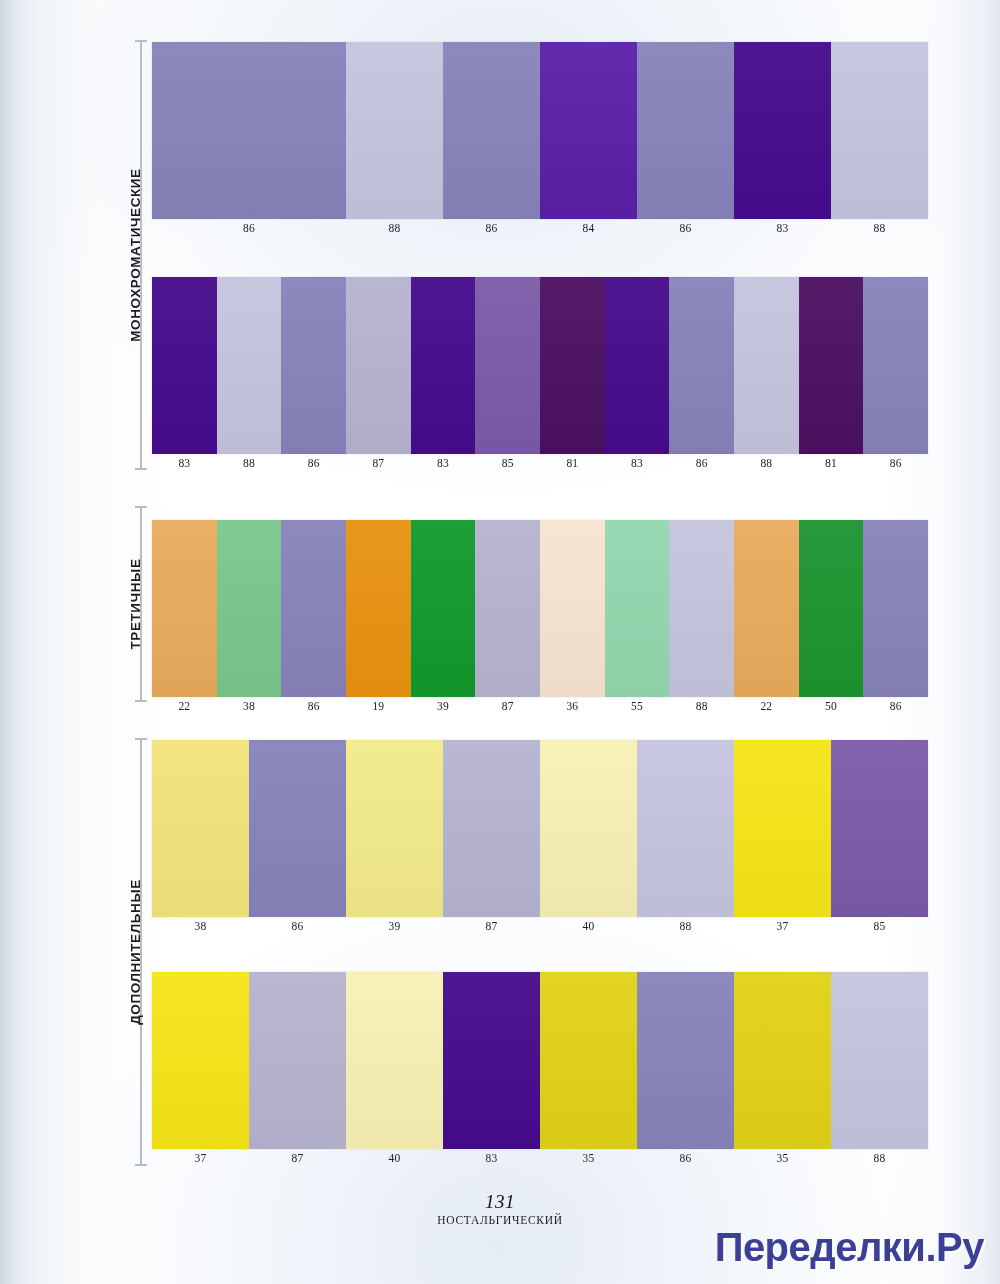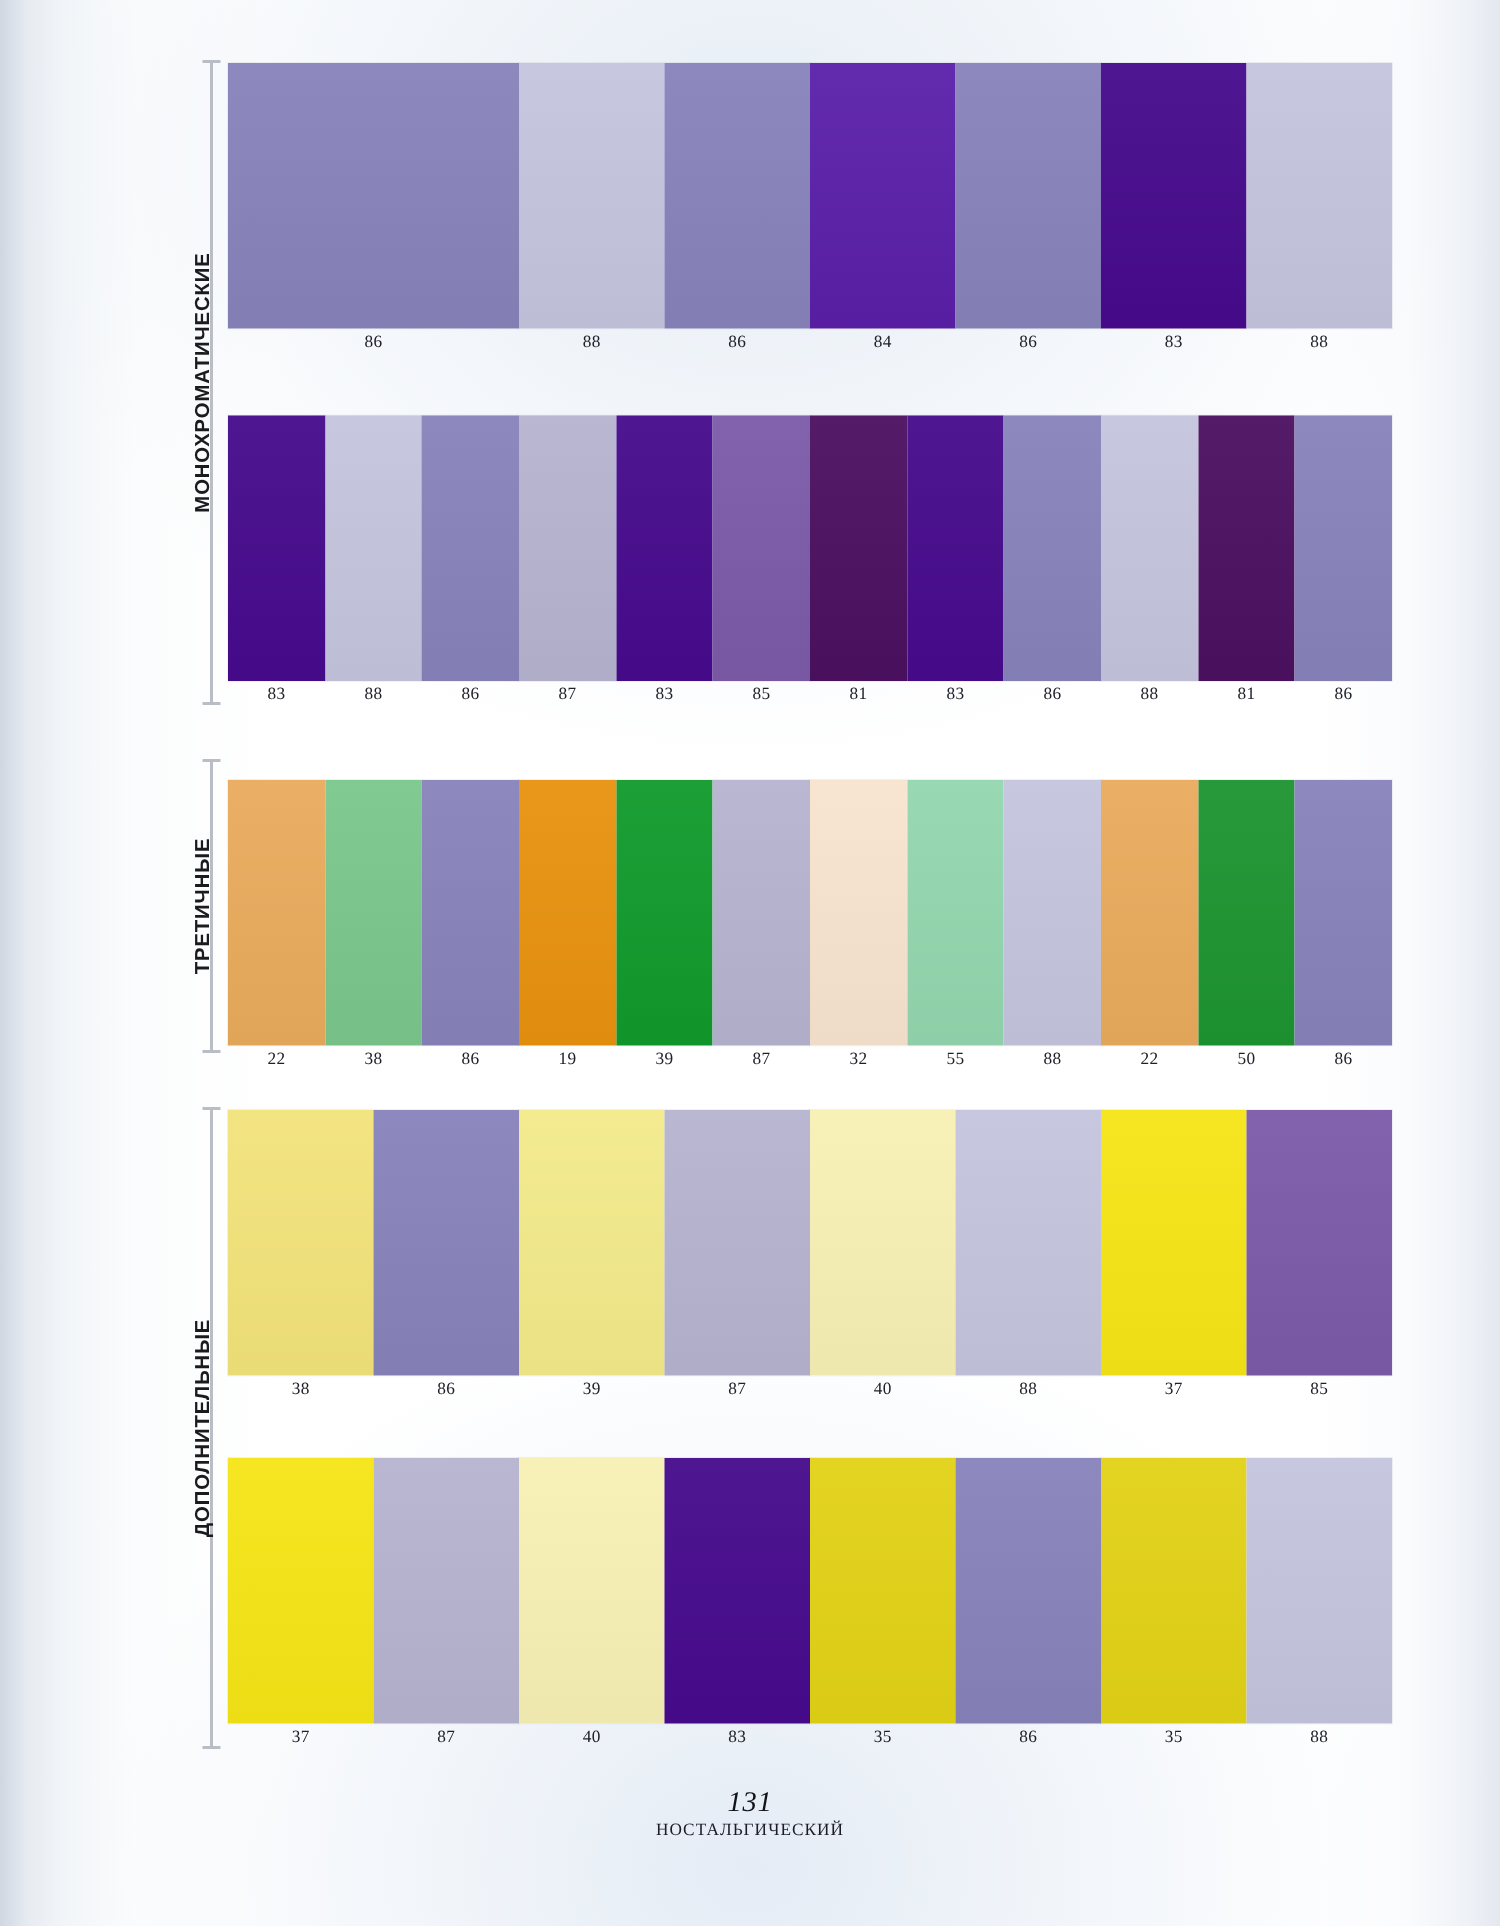--- a/index.html
+++ b/index.html
@@ -298,21 +298,21 @@
             <div class="num">87</div>
           </div>
         </div>
         <div class="cell">
           <div class="swatches">
             <div class="sw" style="background: rgb(247, 228, 207);"></div>
             <div class="sw" style="background: rgb(147, 214, 174);"></div>
             <div class="sw" style="background: rgb(197, 196, 222);"></div>
           </div>
           <div class="nums">
-            <div class="num">32</div>
+            <div class="num">36</div>
             <div class="num">55</div>
             <div class="num">88</div>
           </div>
         </div>
         <div class="cell">
           <div class="swatches">
             <div class="sw" style="background: rgb(233, 171, 92);"></div>
             <div class="sw" style="background: rgb(29, 148, 48);"></div>
             <div class="sw" style="background: rgb(135, 130, 186);"></div>
           </div>
@@ -407,14 +407,15 @@
           </div>
         </div>
       </div>
     </div>
 
   <div class="footer">
     <div class="folio">131</div>
     <div class="caption">НОСТАЛЬГИЧЕСКИЙ</div>
   </div>
 
+  <div class="watermark">Переделки.Ру</div>
 
 </div>
 
 </body></html>

